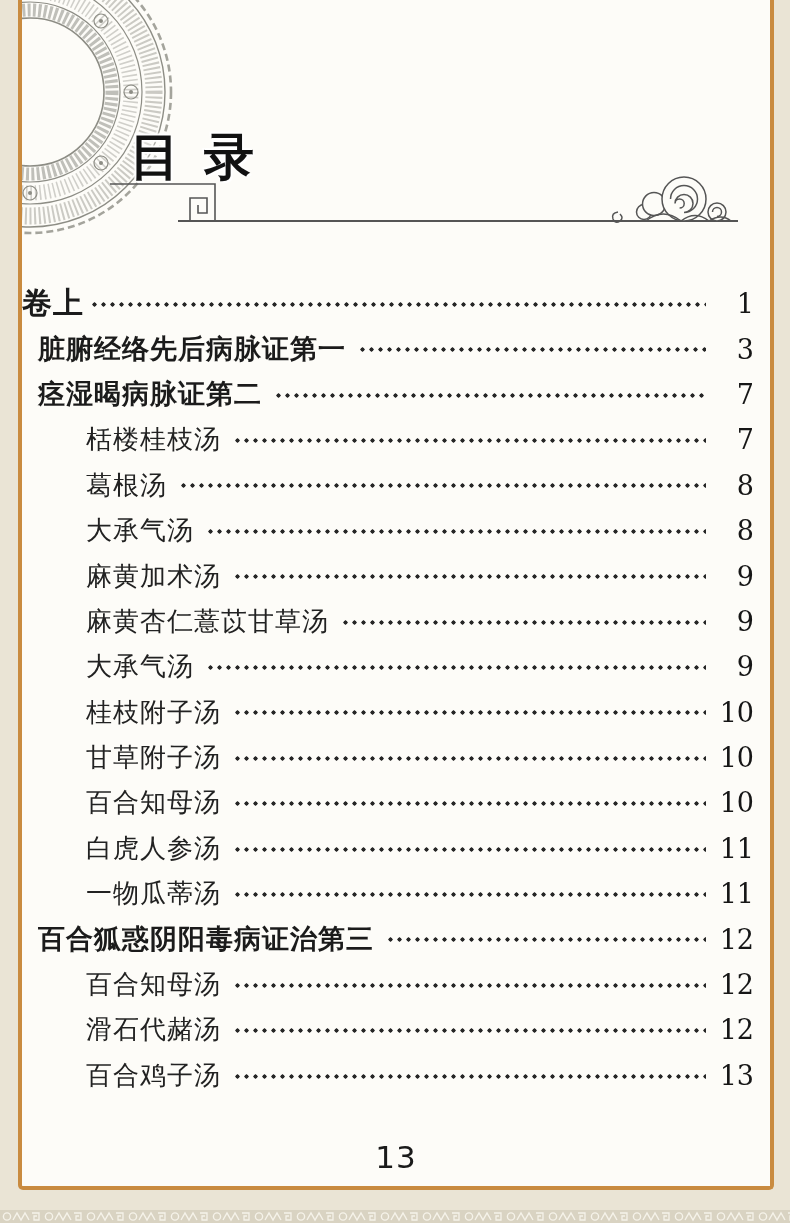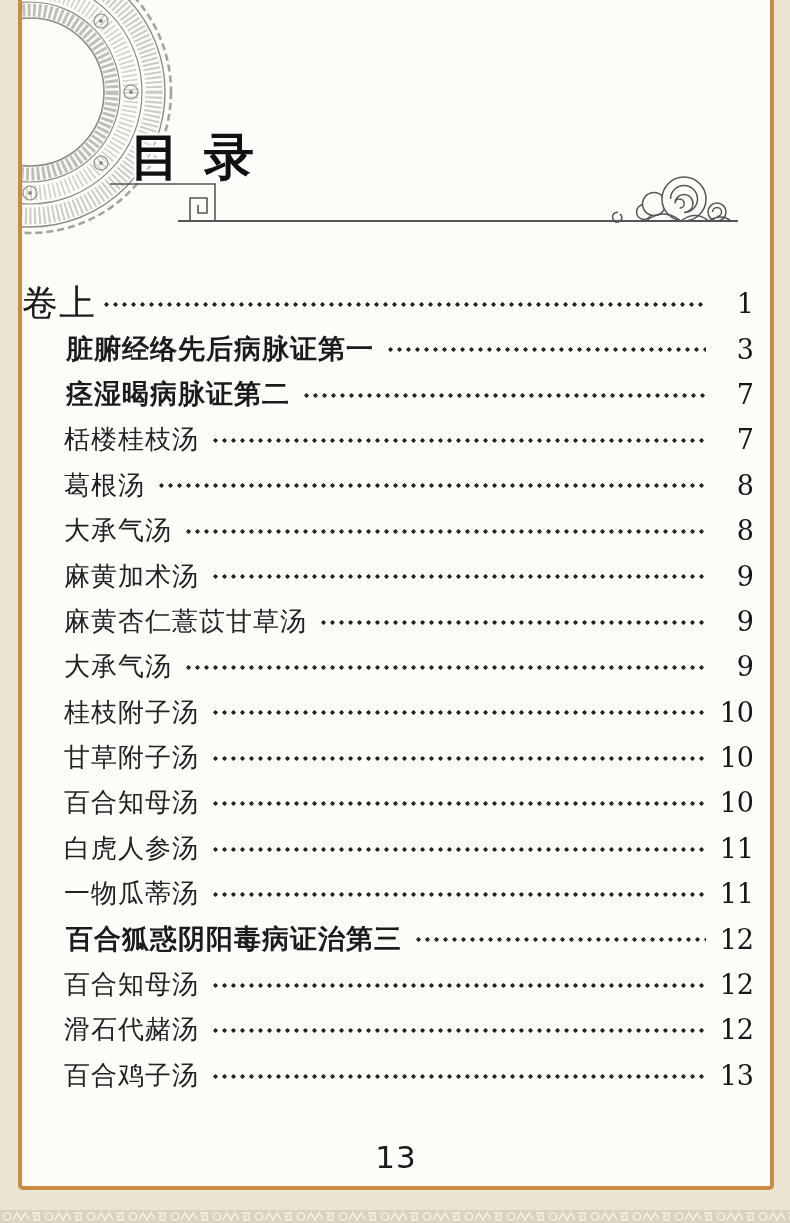--- a/index.html
+++ b/index.html
@@ -17,23 +17,23 @@
     position:absolute;left:96px;top:112px;margin:12px;
     font-size:50px;font-weight:900;letter-spacing:24px;color:#111;
     font-family:"DejaVu Serif","Liberation Serif",serif;
     text-shadow:0 0 3px #fff,0 0 6px #fff,2px 2px 1px rgba(255,255,255,.95),-2px -2px 1px rgba(255,255,255,.95);
     white-space:nowrap;
   }
   .divider-svg{position:absolute;left:0;top:172px;}
   .toc{position:absolute;left:0;top:281px;width:748px;}
   .toc-row{display:flex;align-items:center;height:45.4px;padding-right:16px;box-sizing:border-box;color:#1b1b1b;}
   .toc-row.lv0{padding-left:0;}
-  .toc-row.lv1{padding-left:44px;}
-  .toc-row.lv2{padding-left:42px;}
-  .lv0 .toc-label{font-size:36px;font-weight:400;}
+  .toc-row.lv1{padding-left:16px;}
+  .toc-row.lv2{padding-left:64px;}
+  .lv0 .toc-label{font-size:30px;font-weight:700;}
   .lv1 .toc-label{font-size:27px;font-weight:700;}
   .lv2 .toc-label{font-size:26px;font-weight:400;color:#222;}
   .toc-label{white-space:nowrap;letter-spacing:1px;}
   .leader{
     flex:1;align-self:stretch;margin:0 8px 0 12px;
     background-image:radial-gradient(circle,#262626 1.9px,transparent 2.3px);
     background-size:9px 9px;background-repeat:repeat-x;background-position:0 52%;
   }
   .lv0 .leader{margin-left:6px;}
   .toc-page{

